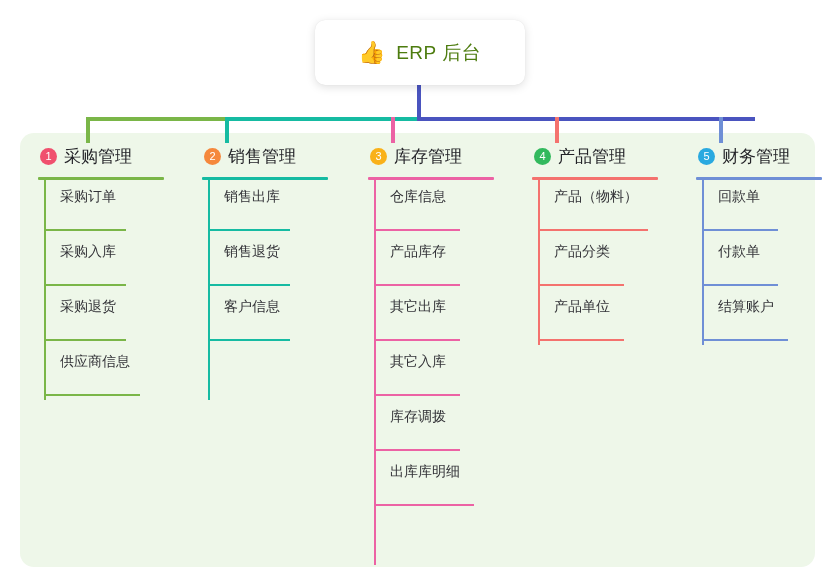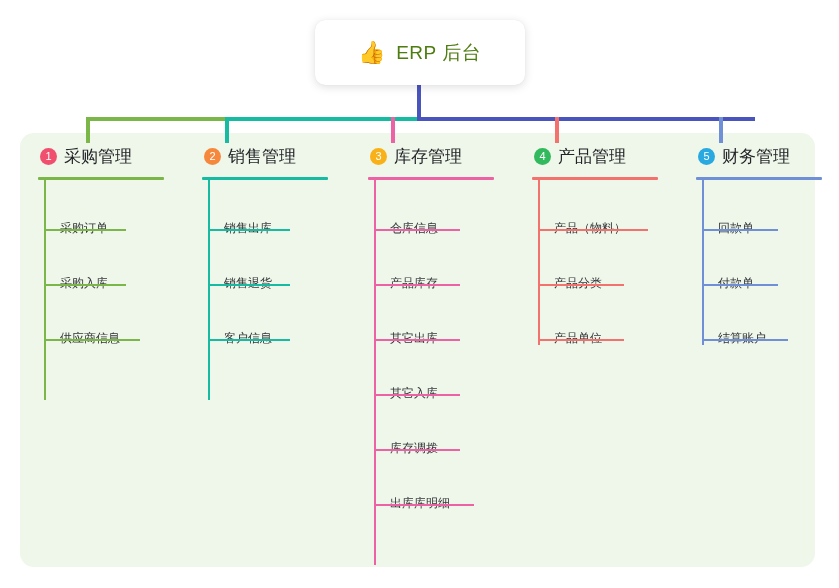--- a/index.html
+++ b/index.html
@@ -134,22 +134,22 @@
     width: 2px;
   }
   .leaf {
     position: relative;
     height: 55px;
     box-sizing: border-box;
   }
   .leaf-text {
     position: absolute;
     left: 38px;
-    top: 40px;
-    font-size: 12px;
+    top: 8px;
+    font-size: 14px;
     color: #333338;
     white-space: nowrap;
   }
   .leaf-rule {
     position: absolute;
     left: 22px;
     top: 49px;
     height: 2px;
   }
 </style>
@@ -188,20 +188,24 @@
         <div class="spine" style="background: rgb(122, 182, 72); height: 220px;"></div>
         <div class="leaf">
           <span class="leaf-text">采购订单</span>
           <div class="leaf-rule" style="width: 82px; background: rgb(122, 182, 72);"></div>
         </div>
         <div class="leaf">
           <span class="leaf-text">采购入库</span>
           <div class="leaf-rule" style="width: 82px; background: rgb(122, 182, 72);"></div>
         </div>
         <div class="leaf">
+          <span class="leaf-text">采购退货</span>
+          <div class="leaf-rule" style="width: 82px; background: rgb(122, 182, 72);"></div>
+        </div>
+        <div class="leaf">
           <span class="leaf-text">供应商信息</span>
           <div class="leaf-rule" style="width: 96px; background: rgb(122, 182, 72);"></div>
         </div>
       </div>
     </div>
     <div class="column" style="left: 186px; width: 160px;">
       <div class="col-header">
         <span class="badge" style="background: rgb(245, 136, 60);">2</span>
         <span class="col-title">销售管理</span>
       </div>

